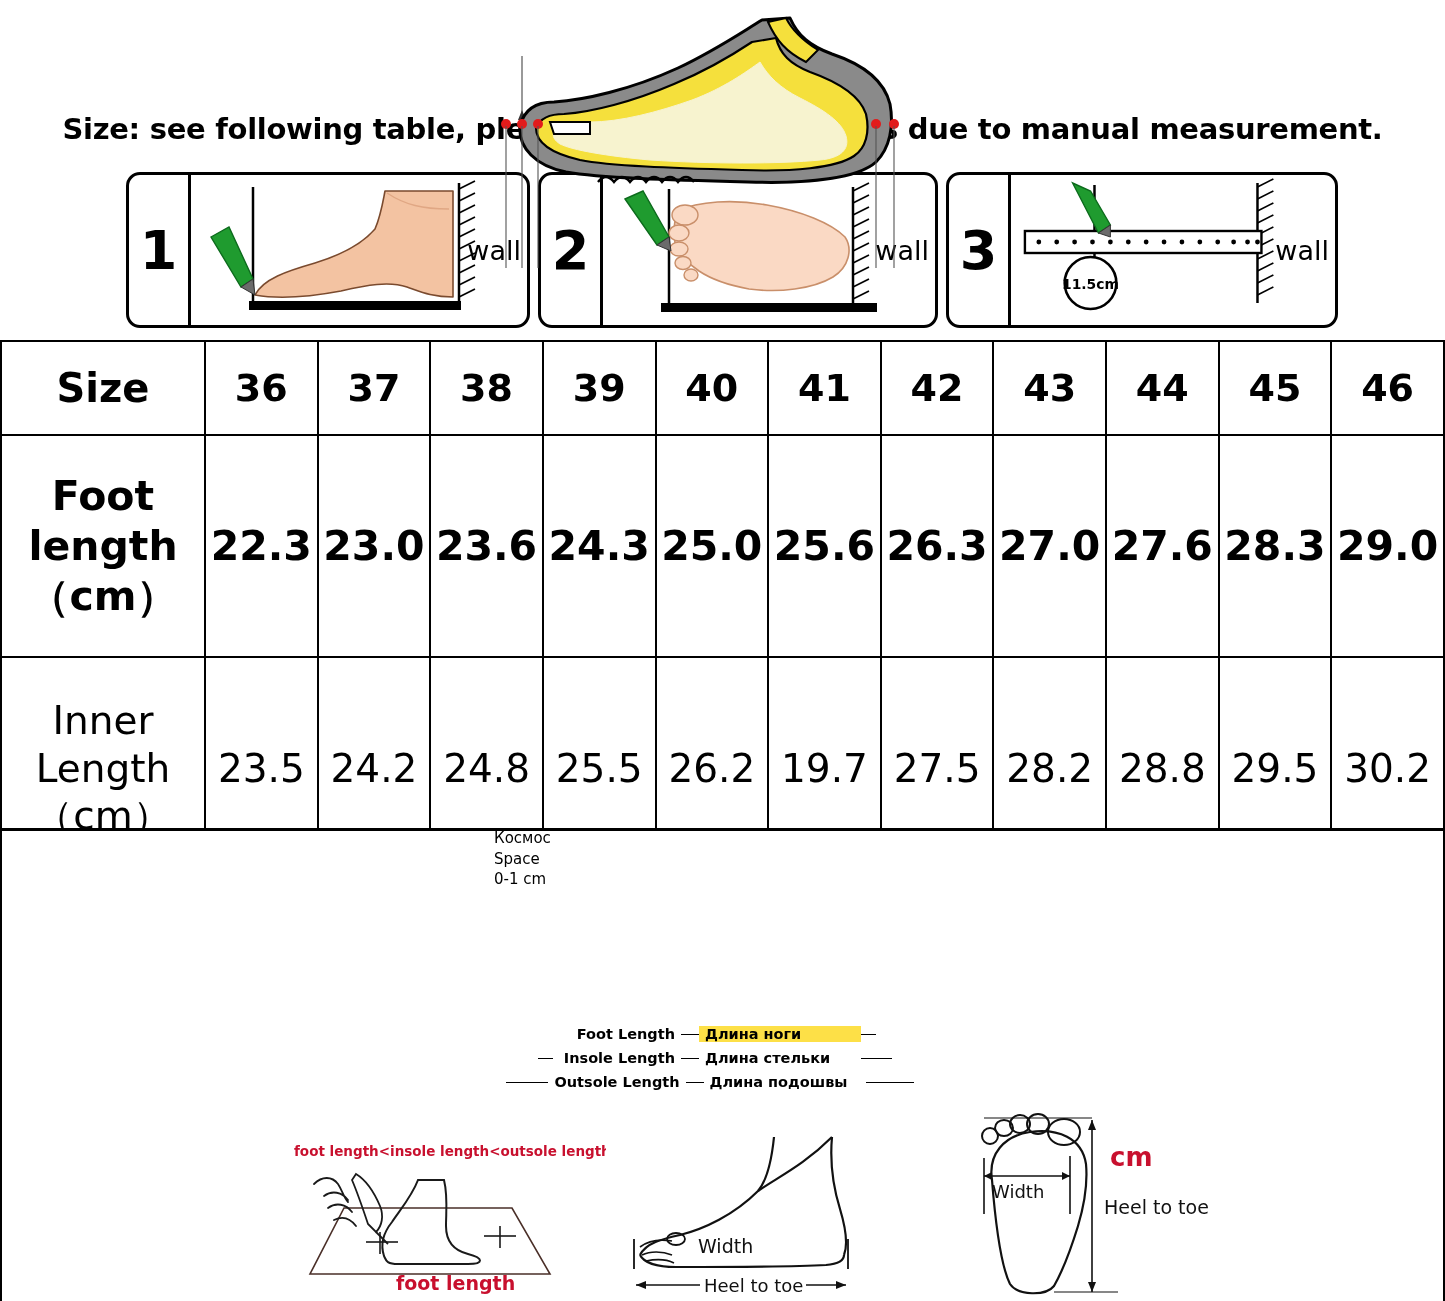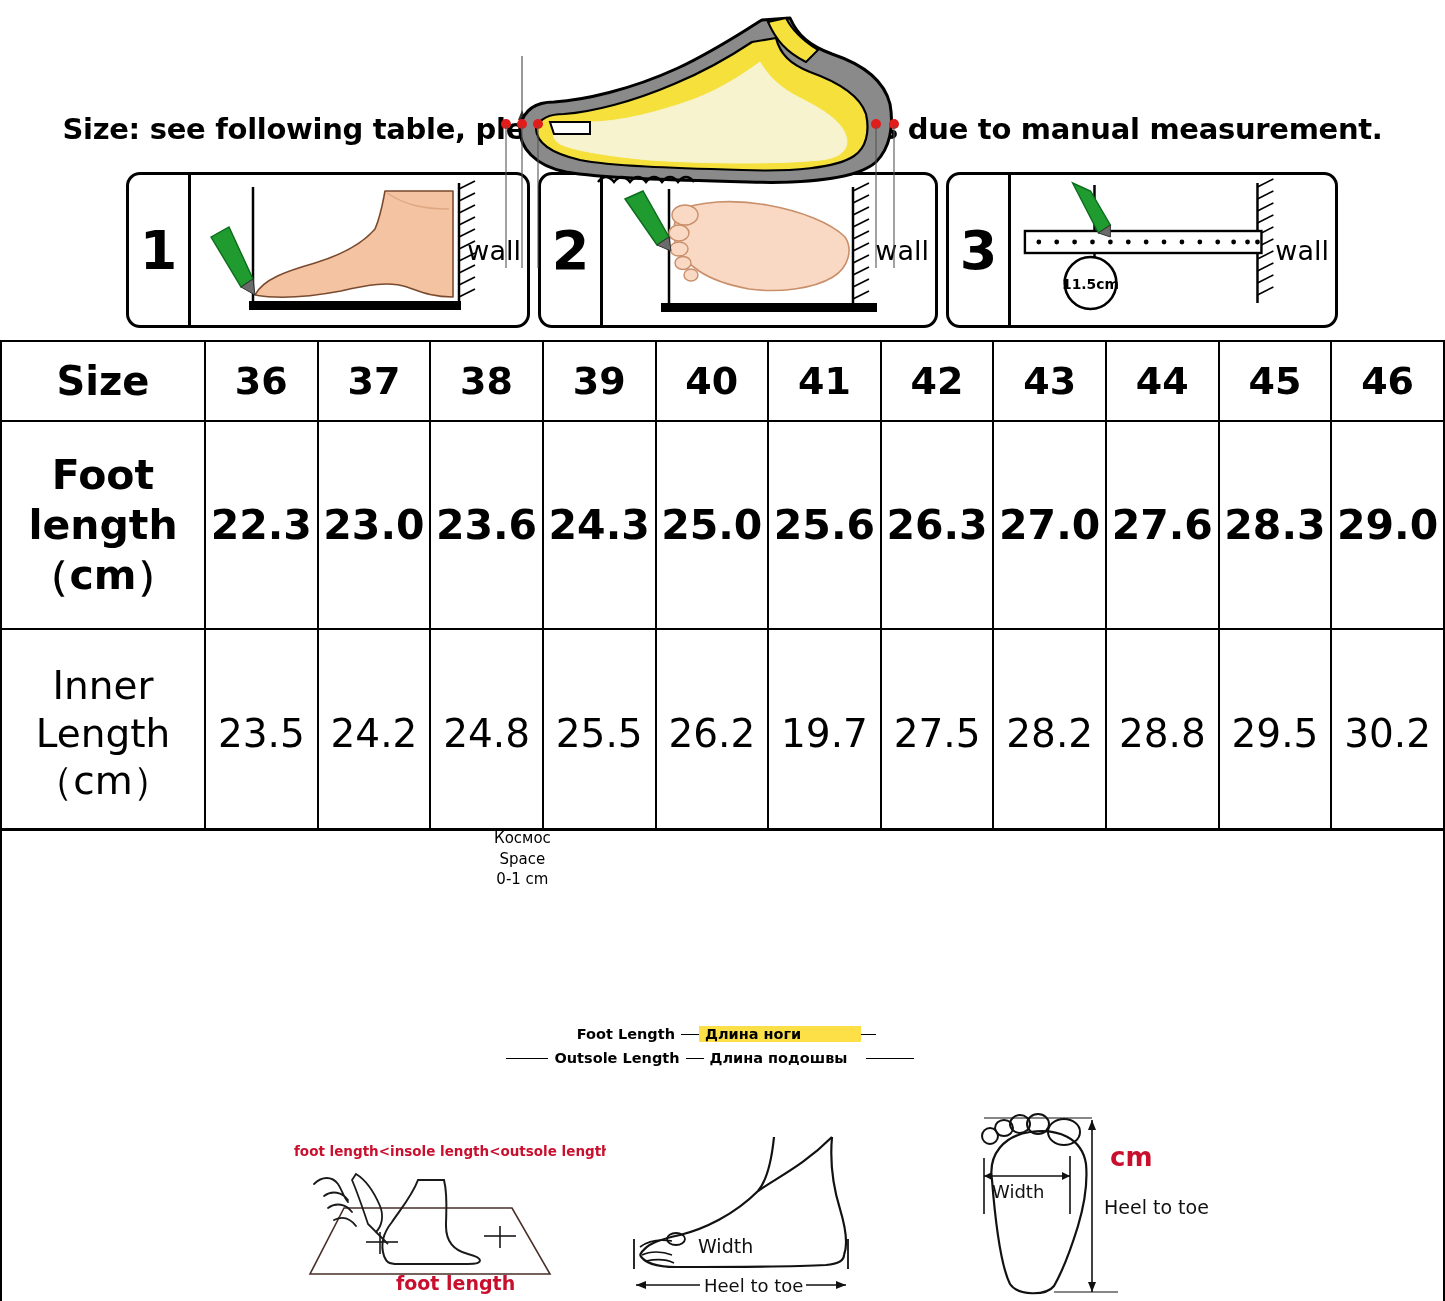--- a/index.html
+++ b/index.html
@@ -91,21 +91,21 @@
   table.size-table td {
     border: 2px solid #000;
     text-align: center;
     vertical-align: middle;
     font-family: "DejaVu Sans", sans-serif;
   }
   td.rowlabel {
     width: 198px;
     font-size: 36px;
     line-height: 1.22;
-    padding: 0 2px;
+    padding: 7px 2px;
   }
   td.rowlabel.bold { font-weight: bold; }
   td.rowlabel.light { font-weight: normal; }
   tr.r-size td { height: 78px; font-size: 38px; font-weight: bold; }
   tr.r-size td.rowlabel { font-size: 40px; font-weight: bold; }
   tr.r-foot td { height: 206px; font-size: 41px; font-weight: bold; }
   tr.r-inner td { height: 207px; font-size: 39px; font-weight: normal; }
   tr.r-inner td.rowlabel { font-weight: normal; }
   td.val { padding: 0 2px; }
 
@@ -131,21 +131,21 @@
   }
   .shoe-wrap svg { display:block; width:100%; height:100%; }
 
   .space-label {
     position: absolute;
     left: 494px;
     top: 828px;
     font-size: 15px;
     line-height: 1.38;
     font-family: "DejaVu Sans", sans-serif;
-    text-align: center;
+    text-align: left;
     white-space: pre-line;
   }
 
   .dim-rows {
     position: absolute;
     left: 492px;
     top: 1022px;
     width: 430px;
     font-family: "DejaVu Sans", sans-serif;
     font-size: 14.5px;
@@ -390,20 +390,25 @@
   </svg>
 </div>
 
 <div class="dim-rows">
   <div class="dim-row">
     <div class="dim-line" style="left:62px; right:46px;"></div>
     <span class="en" style="position:relative; background:#fff; padding:0 6px; z-index:2;">Foot Length</span>
     <span class="ru" style="position:relative; background:#fde047; padding:0 6px; z-index:2;">Длина ноги</span>
   </div>
   <div class="dim-row">
+    <div class="dim-line" style="left:46px; right:30px;"></div>
+    <span class="en" style="position:relative; background:#fff; padding:0 6px; z-index:2;">Insole Length</span>
+    <span class="ru" style="position:relative; background:#fff; padding:0 6px; z-index:2;">Длина стельки</span>
+  </div>
+  <div class="dim-row">
     <div class="dim-line" style="left:14px; right:8px;"></div>
     <span class="en" style="position:relative; background:#fff; padding:0 6px; z-index:2;">Outsole Length</span>
     <span class="ru" style="position:relative; background:#fff; padding:0 6px; z-index:2;">Длина подошвы</span>
   </div>
 </div>
 
 <div class="small-panel panel-a">
   <svg viewBox="0 0 318 160">
     <text x="6" y="16" font-family="DejaVu Sans, sans-serif" font-size="13.5" font-weight="bold" fill="#c8102e">foot length&lt;insole length&lt;outsole length</text>
 

